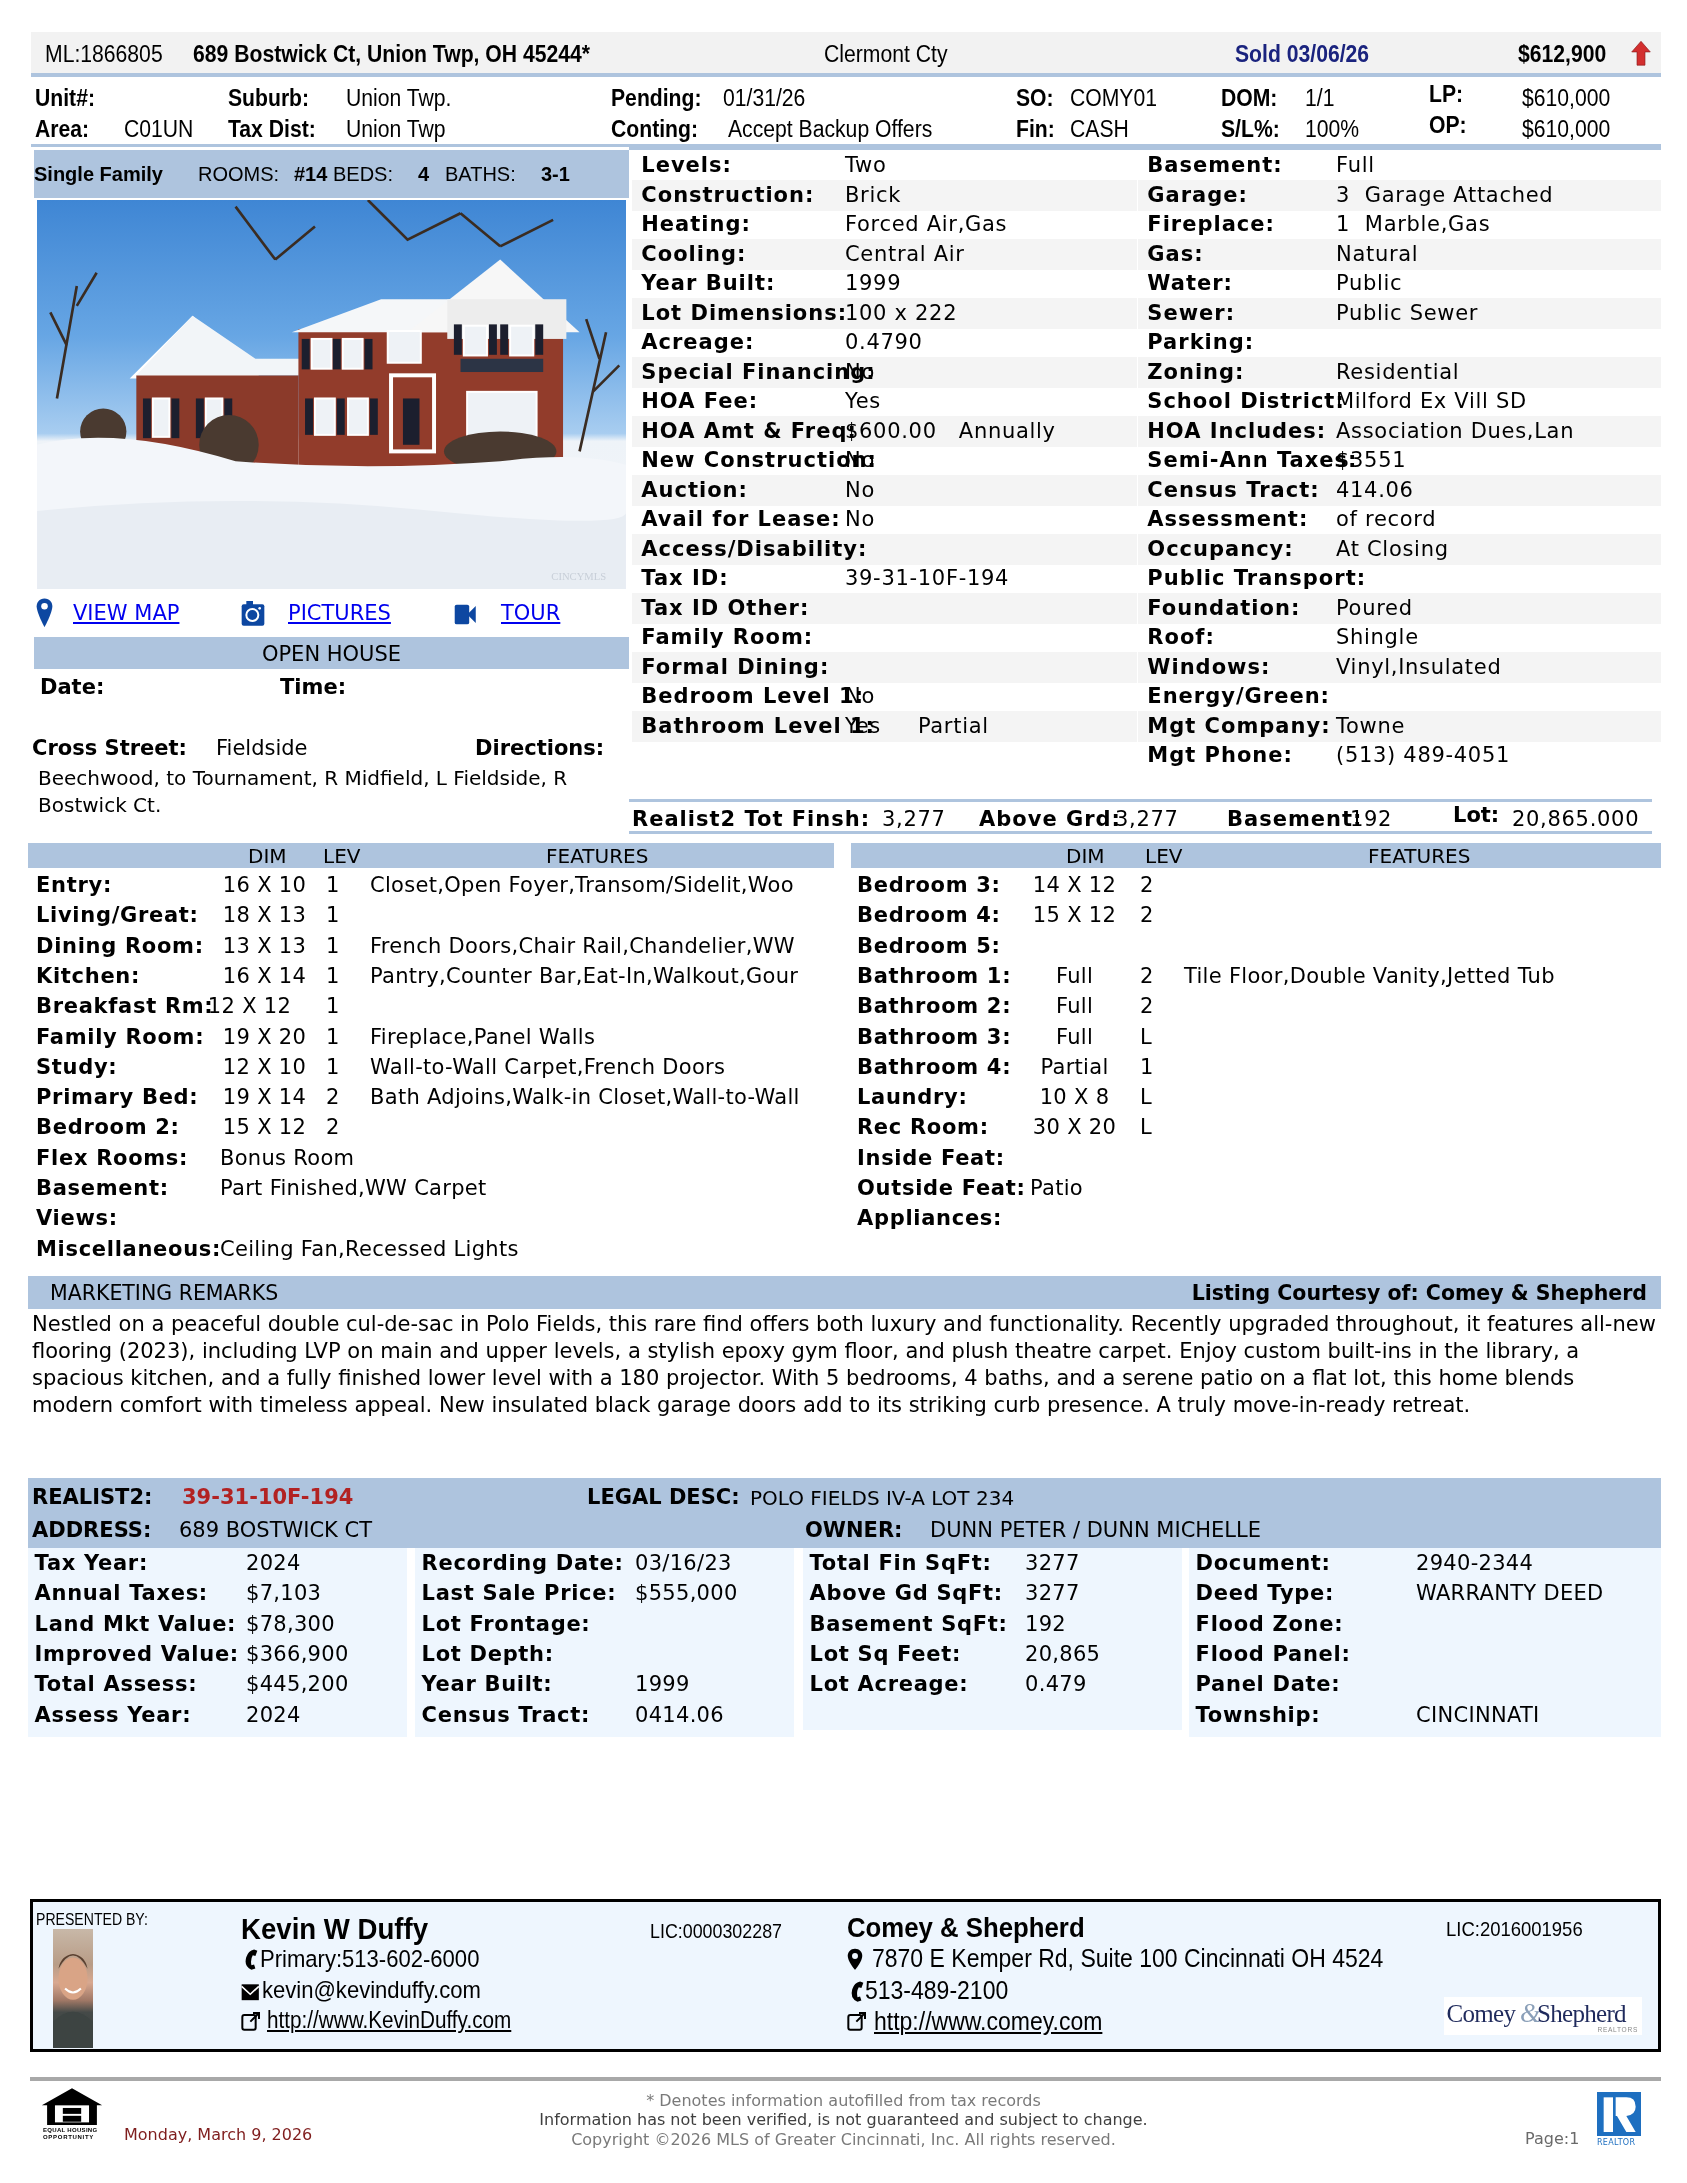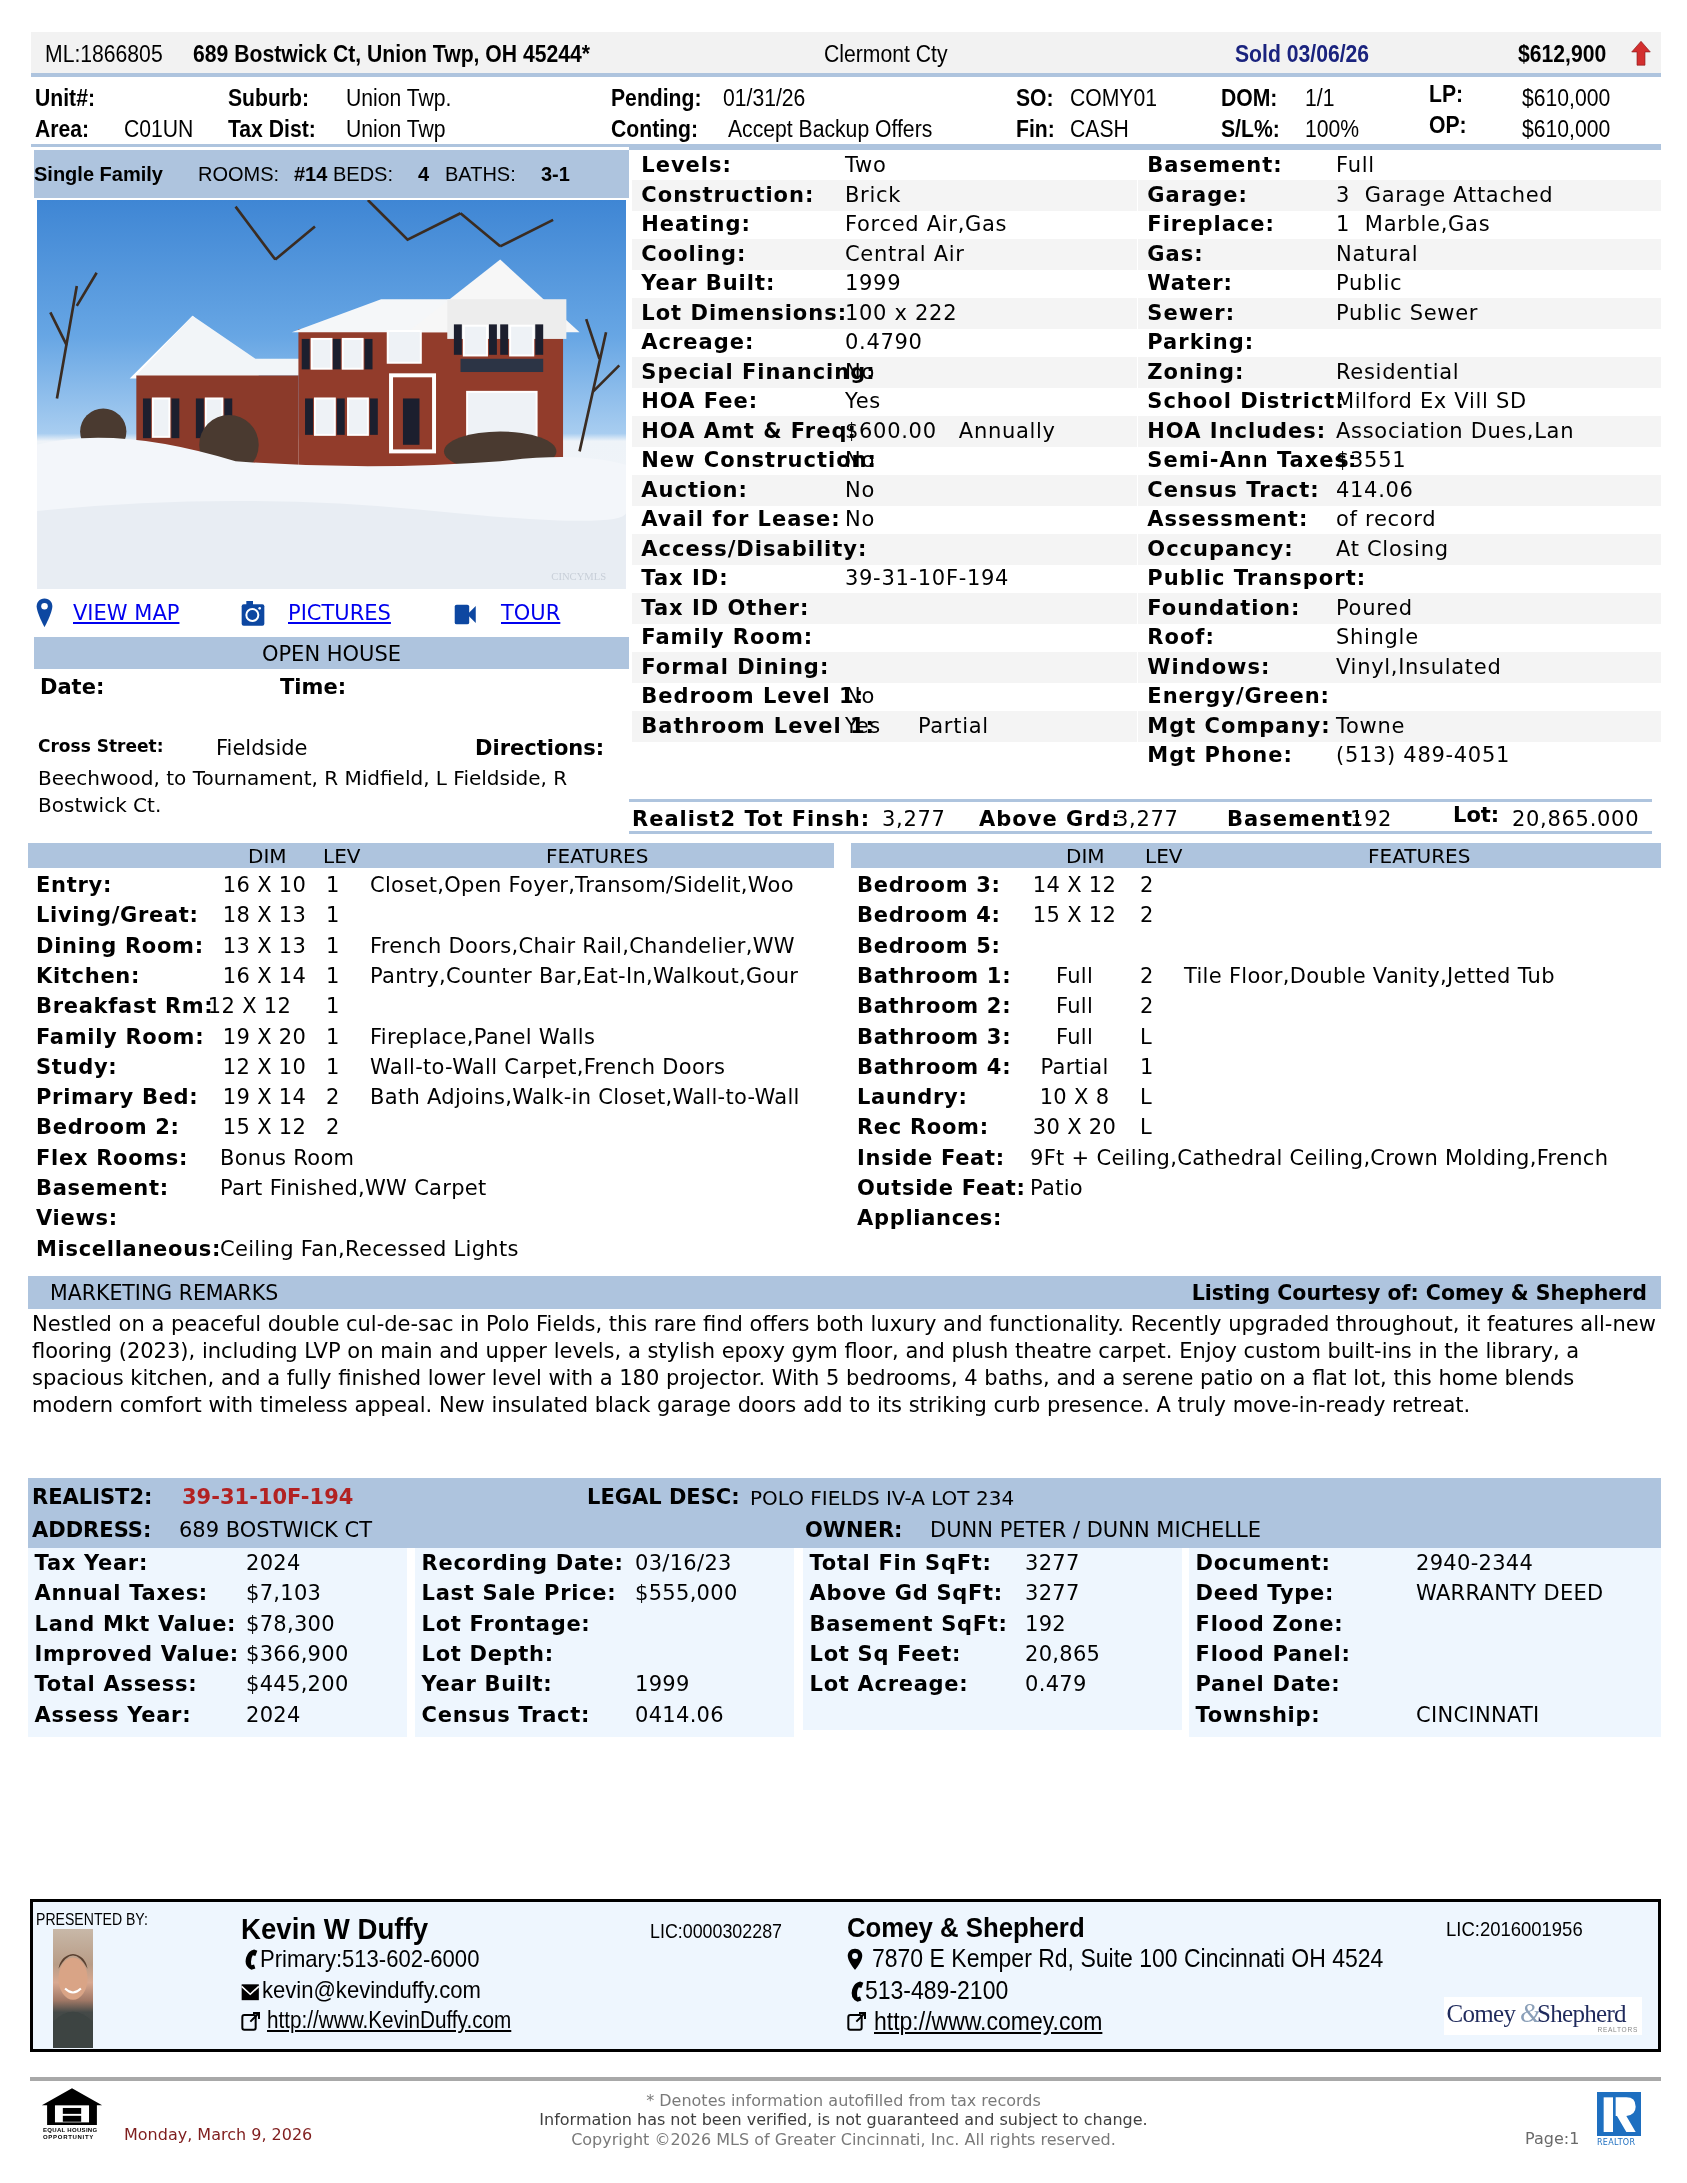--- a/index.html
+++ b/index.html
@@ -175,21 +175,21 @@
       <polygon points="20,19 33,6 33,32" fill="#0d47a1"></polygon>
     </svg>
 </div>
 <a class="abs link sans" style="left:501px;top:601px;font-size:21px;">TOUR</a>
 
 <div class="abs bluebar" style="left:34px;top:637px;width:595px;height:32px;"></div>
 <div class="abs sans" style="left:34px;top:642px;width:595px;text-align:center;font-size:21px;">OPEN HOUSE</div>
 <div class="abs sans b" style="left:40px;top:675px;font-size:21px;">Date:</div>
 <div class="abs sans b" style="left:280px;top:675px;font-size:21px;">Time:</div>
 
-<div class="abs sans b" style="left:38px;top:736px;font-size:17px;">Cross Street:</div>
+<div class="abs sans b" style="left:32px;top:736px;font-size:21px;">Cross Street:</div>
 <div class="abs sans" style="left:216px;top:736px;font-size:21px;">Fieldside</div>
 <div class="abs sans b" style="left:475px;top:736px;font-size:21px;">Directions:</div>
 <div class="abs sans" style="left:38px;top:765px;width:576px;font-size:20px;line-height:26.5px;">Beechwood, to Tournament, R Midfield, L Fieldside, R Bostwick Ct.</div>
 
 <div class="abs rule" style="left:629px;top:147px;width:1032px;"></div>
 <div id="details-left" class="abs" style="left:632px;top:150px;width:509px;">
     <div class="drow" style="top: 0px; left: 0px; width: 505px;">
       <span class="lbl">Levels:</span>
       <span class="val" style="left: 213px; white-space: pre;">Two</span>
     </div>
@@ -499,21 +499,20 @@
       <span class="rf" style="left: 327px;"></span>
     </div>
     <div class="room" style="top: 242px; left: 0px; width: 794px;">
       <span class="rl">Rec Room:</span>
       <span class="rd" style="left: 168px; width: 99px; text-align: center;">30 X 20</span>
       <span class="rv" style="left: 283px;">L</span>
       <span class="rf" style="left: 327px;"></span>
     </div>
     <div class="room" style="top: 273px; left: 0px; width: 807px;">
       <span class="rl">Inside Feat:</span>
-      <span class="rf" style="left: 173px;">9Ft + Ceiling,Cathedral Ceiling,Crown Molding,French</span>
     </div>
     <div class="room" style="top: 303px; left: 0px; width: 807px;">
       <span class="rl">Outside Feat:</span>
       <span class="rf" style="left: 173px;">Patio</span>
     </div>
     <div class="room" style="top: 333px; left: 0px; width: 807px;">
       <span class="rl">Appliances:</span>
     </div>
   </div>
 

